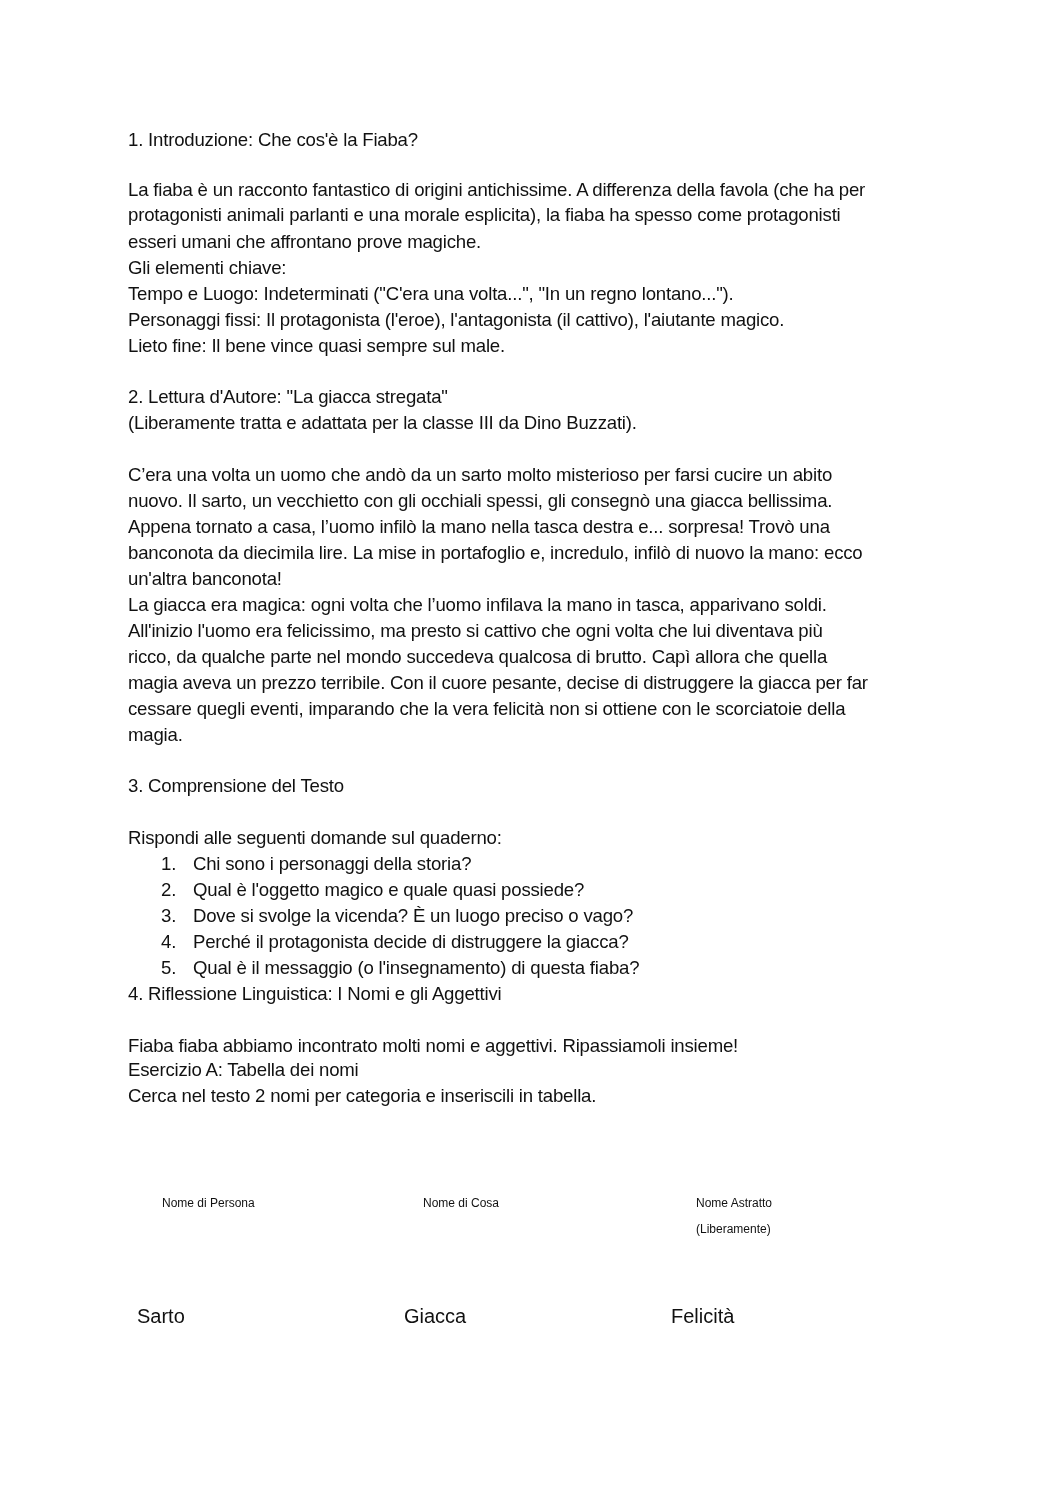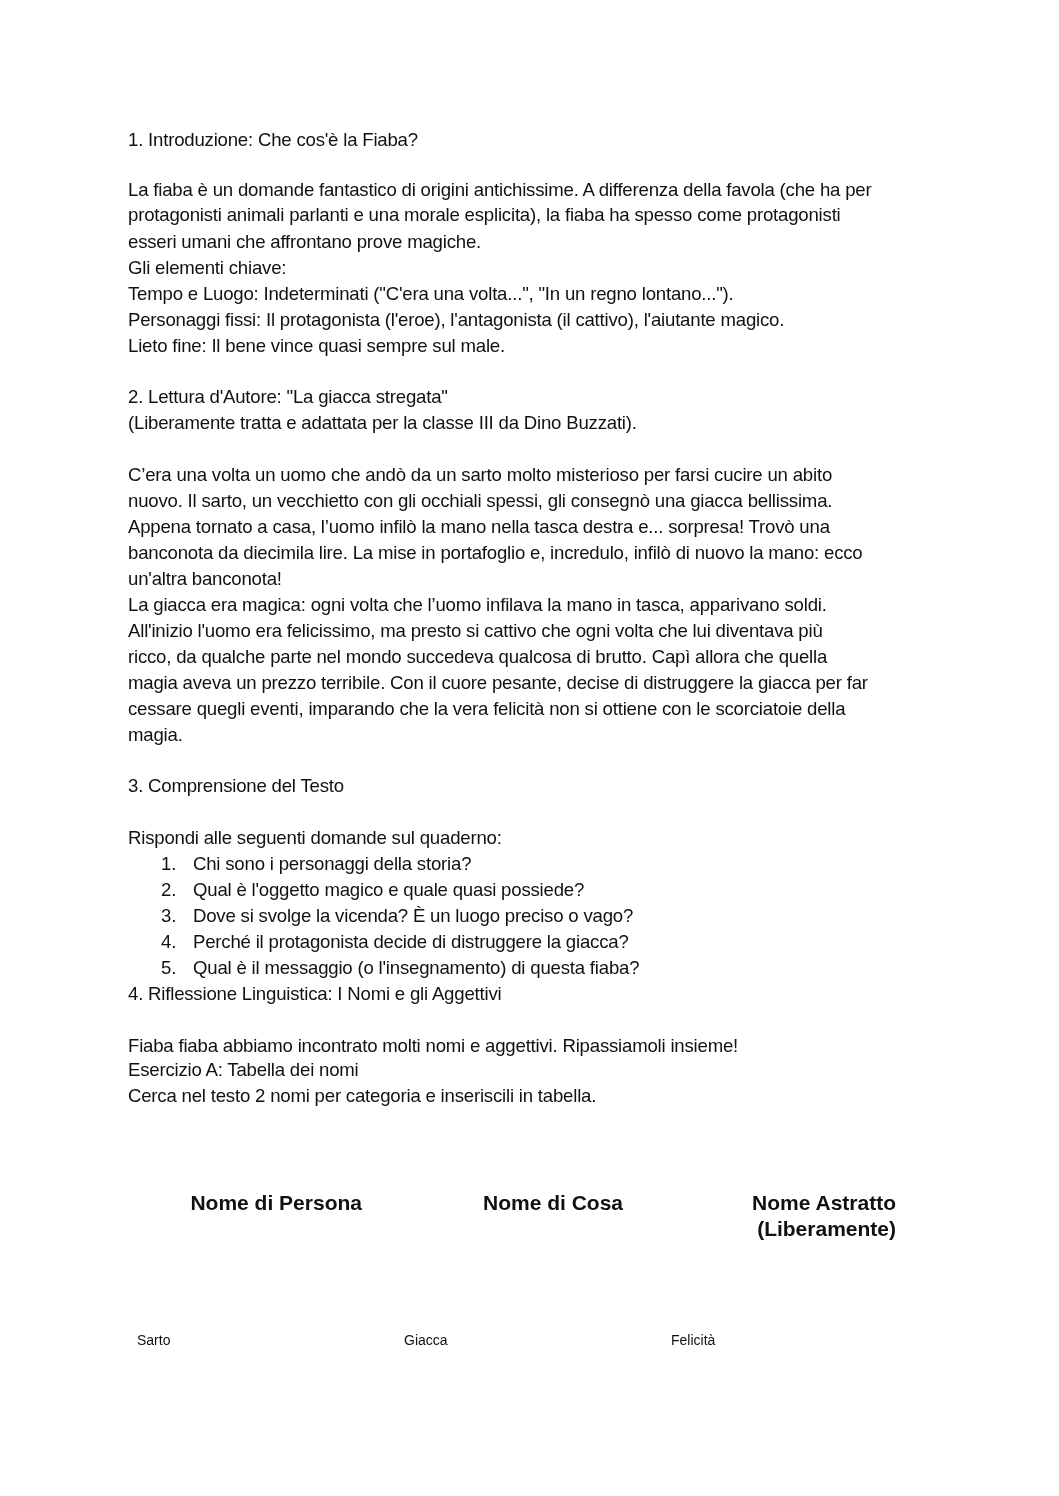--- a/index.html
+++ b/index.html
@@ -3,30 +3,30 @@
 <meta charset="utf-8">
 <style>
   html, body { margin: 0; padding: 0; background: #ffffff; }
   body { width: 1059px; height: 1496px; position: relative; overflow: hidden;
          font-family: "Liberation Sans", sans-serif; color: #111111; }
   .page { position: absolute; left: 128px; top: 0; width: 800px; }
   .line { position: absolute; left: 0; font-size: 18.6px; line-height: 26px; white-space: nowrap; letter-spacing: -0.2px; }
   .bold { font-weight: normal; }
   .li-num { position: absolute; left: 33px; }
   .li-text { position: absolute; left: 65px; }
-  .th { position: absolute; font-size: 21px; font-weight: bold; text-align: right; line-height: 26px; }
-  .td { position: absolute; font-size: 14px; line-height: 26px; margin-top: 24px; }
+  .th { position: absolute; font-size: 12px; font-weight: normal; text-align: left; line-height: 26px; }
+  .td { position: absolute; font-size: 20px; line-height: 26px; }
 </style>
 </head>
 <body>
 
 <div class="page">
 
   <div class="line bold" style="top:127px">1. Introduzione: Che cos'è la Fiaba?</div>
-  <div class="line" style="top:177px">La fiaba è un domande fantastico di origini antichissime. A differenza della favola (che ha per</div>
+  <div class="line" style="top:177px">La fiaba è un racconto fantastico di origini antichissime. A differenza della favola (che ha per</div>
   <div class="line" style="top:202px">protagonisti animali parlanti e una morale esplicita), la fiaba ha spesso come protagonisti</div>
   <div class="line" style="top:229px">esseri umani che affrontano prove magiche.</div>
   <div class="line" style="top:255px">Gli elementi chiave:</div>
   <div class="line" style="top:281px">Tempo e Luogo: Indeterminati ("C'era una volta...", "In un regno lontano...").</div>
   <div class="line" style="top:307px">Personaggi fissi: Il protagonista (l'eroe), l'antagonista (il cattivo), l'aiutante magico.</div>
   <div class="line" style="top:333px">Lieto fine: Il bene vince quasi sempre sul male.</div>
 
   <div class="line bold" style="top:384px">2. Lettura d'Autore: "La giacca stregata"</div>
   <div class="line" style="top:410px">(Liberamente tratta e adattata per la classe III da Dino Buzzati).</div>
   <div class="line" style="top:462px">C’era una volta un uomo che andò da un sarto molto misterioso per farsi cucire un abito</div>

